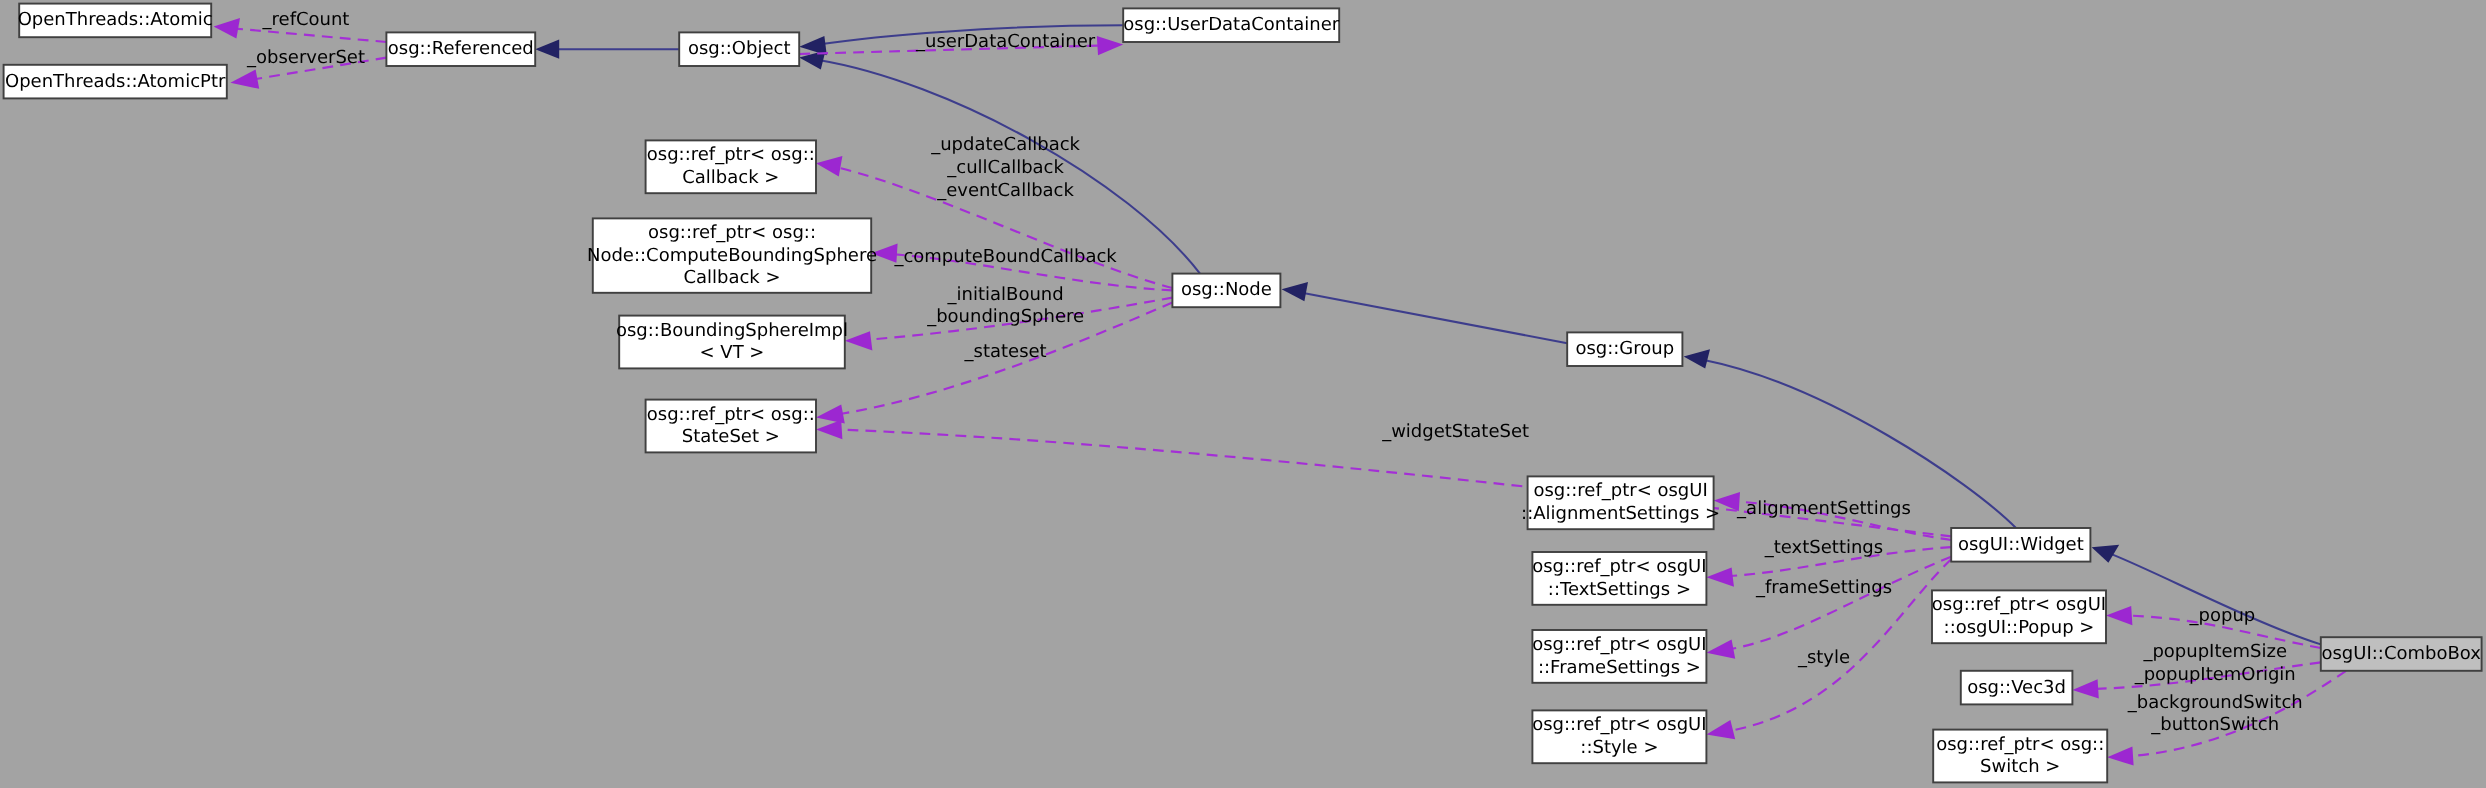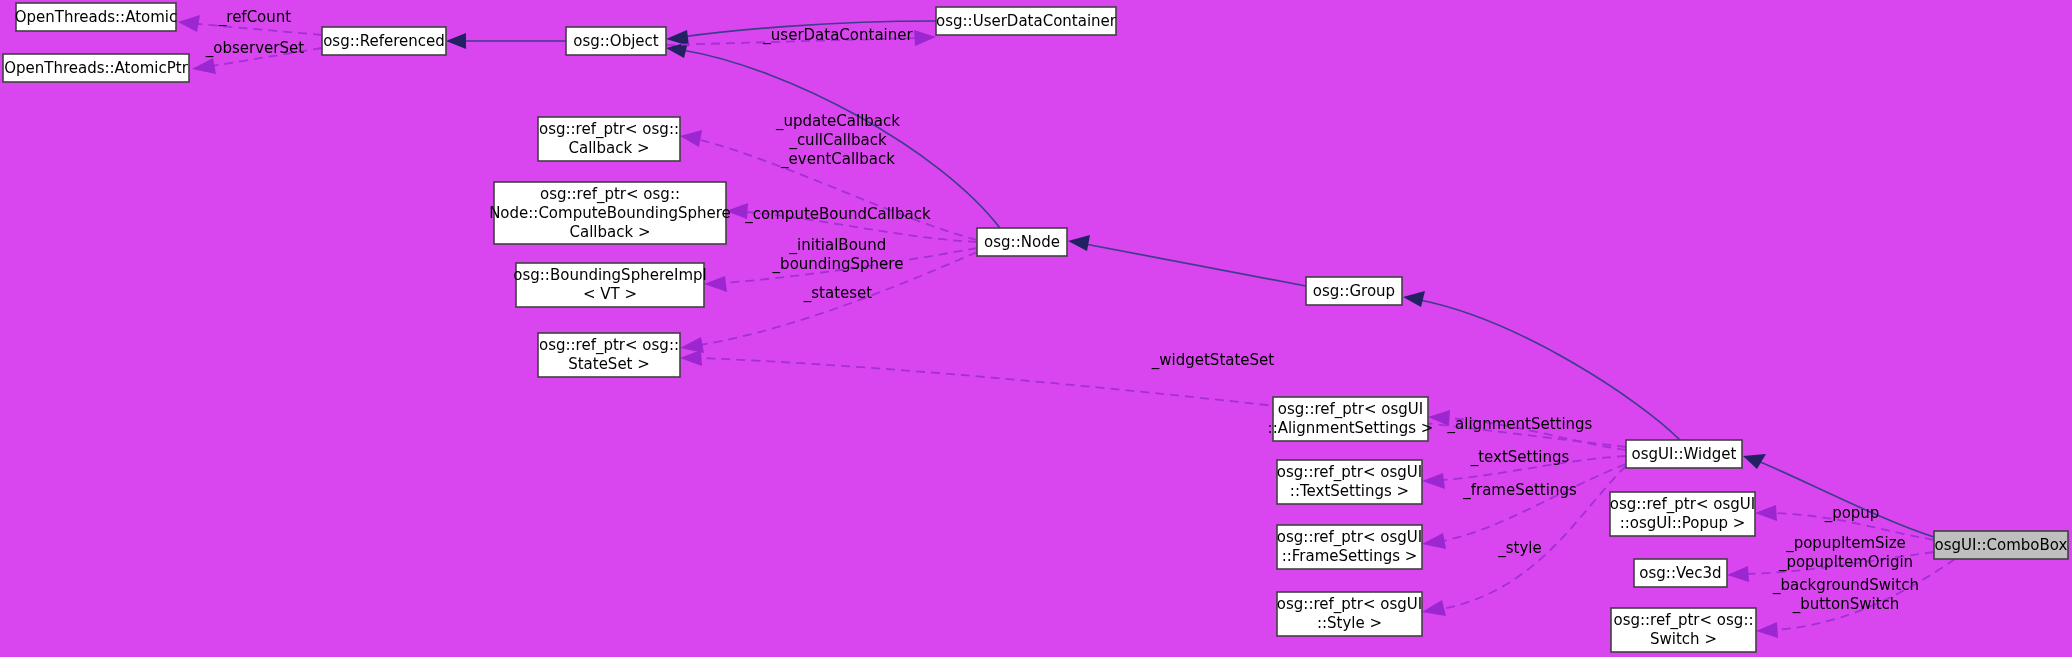--- a/index.html
+++ b/index.html
@@ -4,21 +4,21 @@
 <style>
   html, body {
     margin: 0;
     padding: 0;
     background: #ffffff;
   }
   #diagram-root {
     position: relative;
     width: 2072px;
     height: 657px;
-    background: #d946ef;
+    background: #a3a3a3;
     font-family: "DejaVu Sans", sans-serif;
     overflow: hidden;
   }
   svg#graph {
     position: absolute;
     left: 0;
     top: 0;
     width: 2072px;
     height: 657px;
   }

